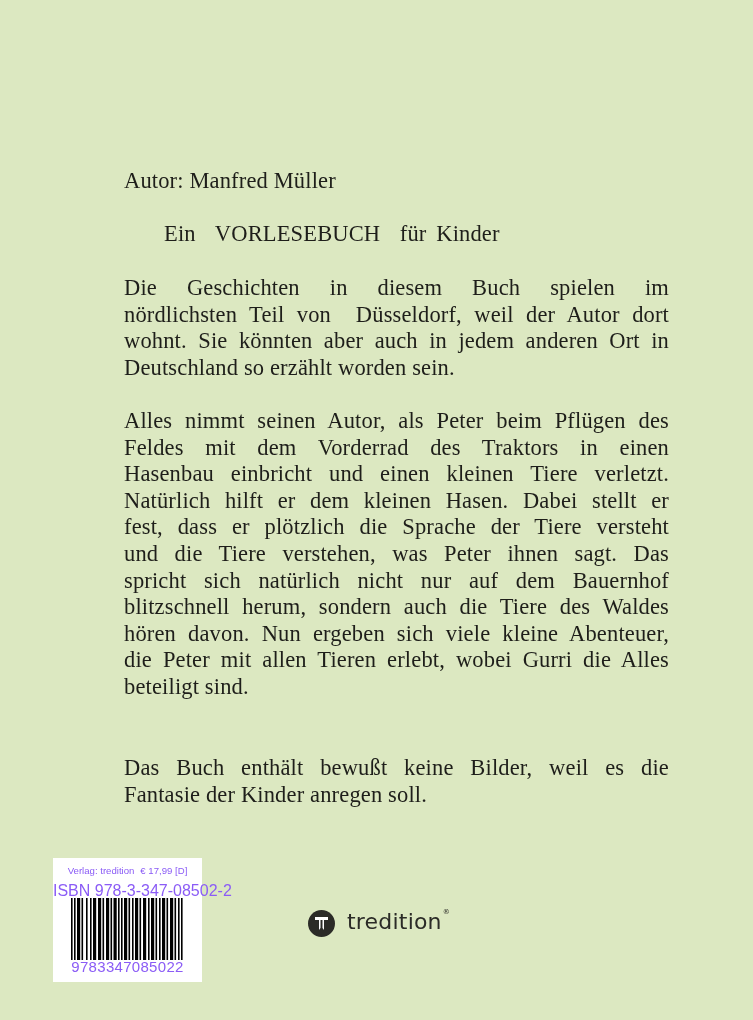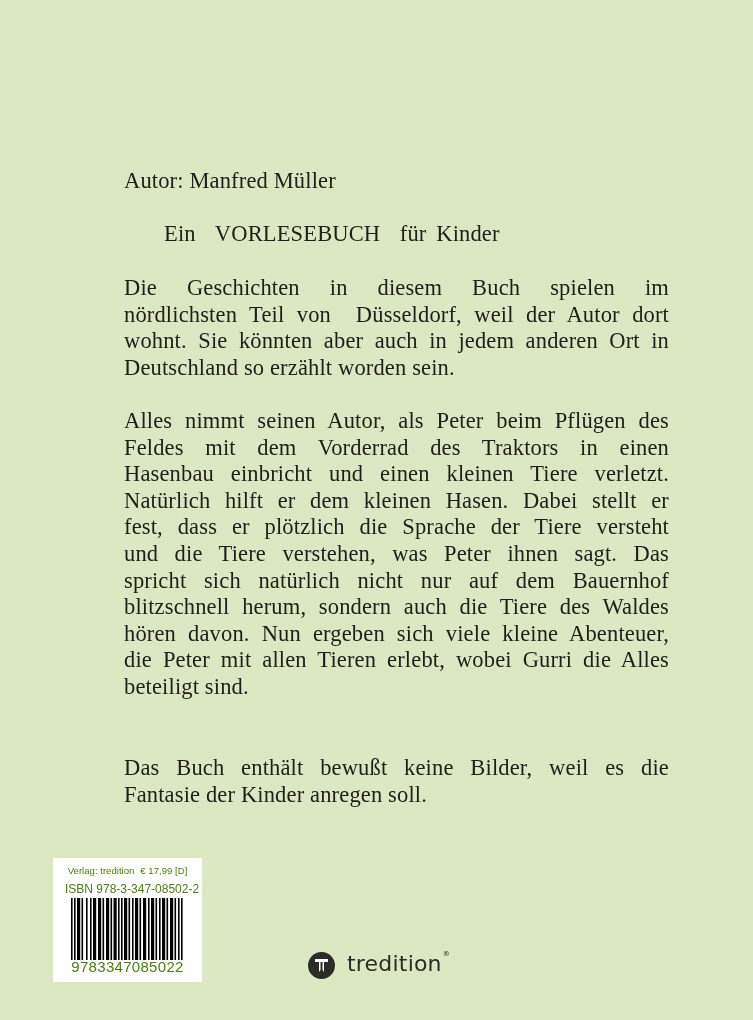--- a/index.html
+++ b/index.html
@@ -40,40 +40,39 @@
 
     .isbn-box {
       position: absolute;
       left: 53px;
       top: 858px;
       width: 149px;
       height: 124px;
       background: #ffffff;
       box-sizing: border-box;
       font-family: "Liberation Sans", "DejaVu Sans", sans-serif;
-      color: #4d7c0f;
+      color: #8b5cf6;
     }
     .isbn-publisher {
       position: absolute;
       top: 7px;
       left: 0;
       width: 100%;
       text-align: center;
       font-size: 9.6px;
       white-space: nowrap;
     }
     .isbn-publisher span + span { margin-left: 6px; }
     .isbn-number {
       position: absolute;
       top: 24px;
       left: 0;
       width: 100%;
-      font-size: 12px;
-      white-space: nowrap;
-      padding-left: 12px;
+      font-size: 16px;
+      white-space: nowrap;
     }
     .barcode {
       position: absolute;
       left: 18px;
       top: 40px;
       width: 113px;
       height: 62px;
     }
     .barcode-digits {
       position: absolute;
@@ -82,21 +81,21 @@
       width: 100%;
       text-align: center;
       font-size: 15px;
       letter-spacing: 0.3px;
       white-space: nowrap;
     }
 
     .logo {
       position: absolute;
       left: 308px;
-      top: 950px;
+      top: 908px;
       height: 30px;
       display: flex;
       align-items: center;
       text-align: center;
     }
     .logo-mark {
       width: 27px;
       height: 27px;
       border-radius: 50%;
       background: #2b2b27;

